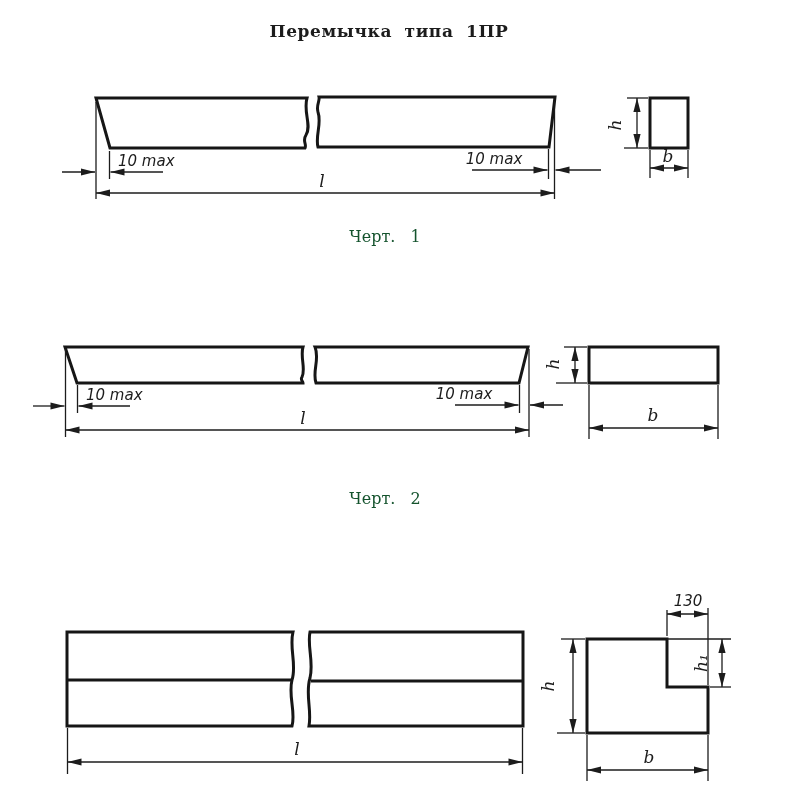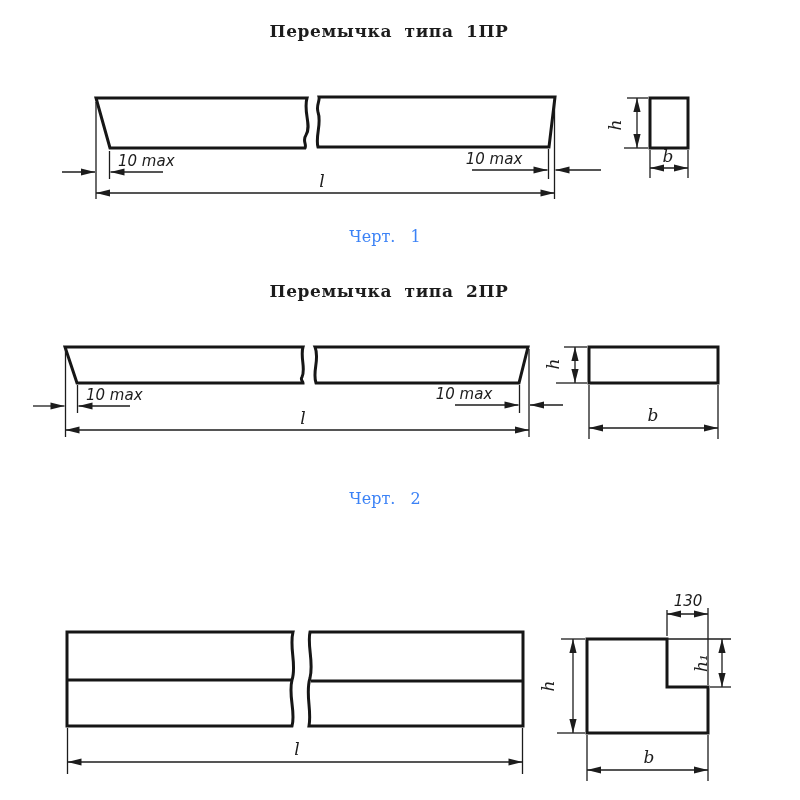--- a/index.html
+++ b/index.html
@@ -10,39 +10,38 @@
     color:#1c1c1c;
   }
   .sheet{position:absolute;left:0;top:0;width:800px;height:800px;border-radius:26px;}
   .fig-title{
     position:absolute;left:0;width:778px;text-align:center;
     font-weight:bold;font-size:17px;letter-spacing:.6px;word-spacing:6px;
     color:#1c1c1c;
   }
   .fig-caption{
     position:absolute;left:0;width:770px;text-align:center;
-    font-size:16px;word-spacing:10px;color:#3b82f6;
+    font-size:16px;word-spacing:10px;color:#14532d;
   }
   #t1{top:21px;} #c1{top:227px;}
   #t2{top:281px;} #c2{top:489px;}
   #t3{top:535px;}
   svg{position:absolute;left:0;top:0;}
   .beam{fill:#ffffff;stroke:#161616;stroke-width:3;stroke-linejoin:miter;}
   .thick{fill:none;stroke:#161616;stroke-width:3;}
   .thin{fill:none;stroke:#1c1c1c;stroke-width:1.3;}
   .dim-num{font-family:"DejaVu Sans", sans-serif;font-style:italic;font-size:15px;fill:#1c1c1c;}
   .dim-letter{font-family:"DejaVu Serif", serif;font-style:italic;font-size:17px;fill:#1c1c1c;}
 </style>
 </head>
 <body>
 
 <div class="sheet">
 
   <div class="fig-title" id="t1">Перемычка типа 1ПР</div>
-  <div class="fig-title" id="t2">Перемычка типа 2ПР</div>
   <div class="fig-caption" id="c1">Черт. 1</div>
   <div class="fig-caption" id="c2">Черт. 2</div>
 
   <svg width="800" height="800" viewBox="0 0 800 800">
     <defs>
       <marker id="arrE" markerUnits="userSpaceOnUse" markerWidth="18" markerHeight="10" refX="15" refY="5" orient="auto">
         <path d="M1,1.4 L15,5 L1,8.6 Z" fill="#1c1c1c"></path>
       </marker>
       <marker id="arrS" markerUnits="userSpaceOnUse" markerWidth="18" markerHeight="10" refX="3" refY="5" orient="auto">
         <path d="M17,1.4 L3,5 L17,8.6 Z" fill="#1c1c1c"></path>

